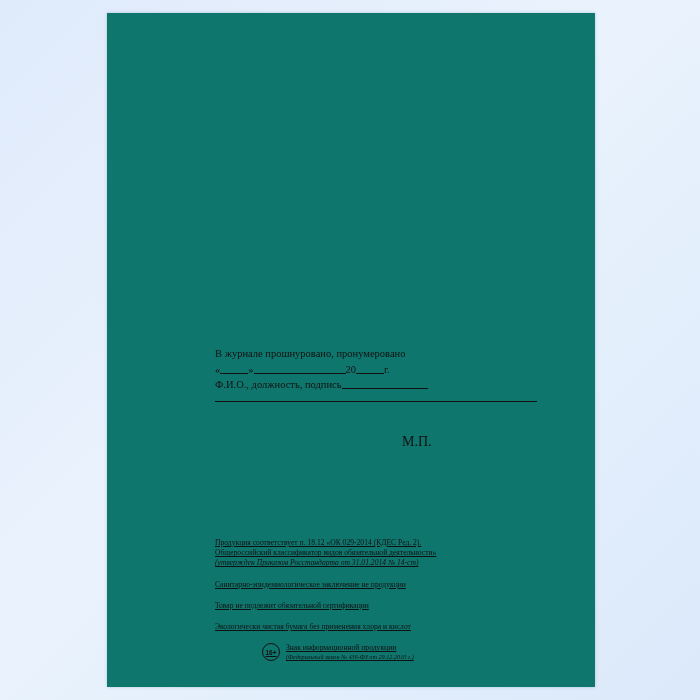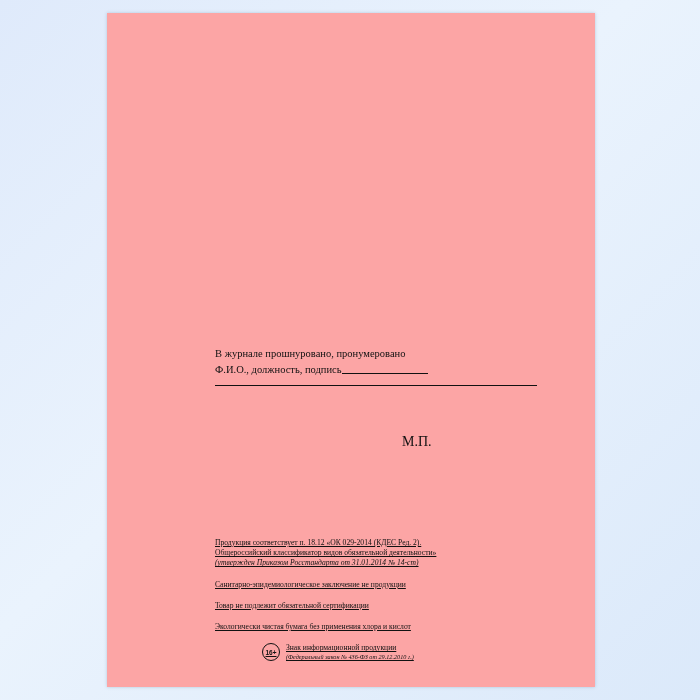--- a/index.html
+++ b/index.html
@@ -21,21 +21,21 @@
     height: 700px;
     background: linear-gradient(135deg, #dfeafb 0%, #eaf3fd 45%, #dbe9fa 100%);
   }
 
   .sheet {
     position: absolute;
     left: 107px;
     top: 13px;
     width: 488px;
     height: 674px;
-    background: #fca5a5;
+    background: #0f766e;
     box-shadow: 0 0 3px rgba(120,150,180,0.45);
   }
 
   .block-middle {
     position: absolute;
     left: 108px;
     top: 333px;
     width: 330px;
     font-size: 10.5px;
     line-height: 15.5px;
@@ -127,20 +127,23 @@
 
 <div class="backdrop"></div>
 
 <div class="sheet">
 
   <div class="block-middle">
     <div class="line">
       <span>В журнале прошнуровано, пронумеровано</span>
     </div>
     <div class="line">
+      <span>«</span><span class="rule w28"></span><span>»</span><span class="rule w92"></span><span>20</span><span class="rule w28"></span><span>г.</span>
+    </div>
+    <div class="line">
       <span>Ф.И.О., должность, подпись</span><span class="rule w86"></span>
     </div>
     <span class="rule full"></span>
   </div>
 
   <div class="mp">М.П.</div>
 
   <div class="footer">
     <div class="para">
       <div>Продукция соответствует п. 18.12 «ОК 029-2014 (КДЕС Ред. 2).</div>

